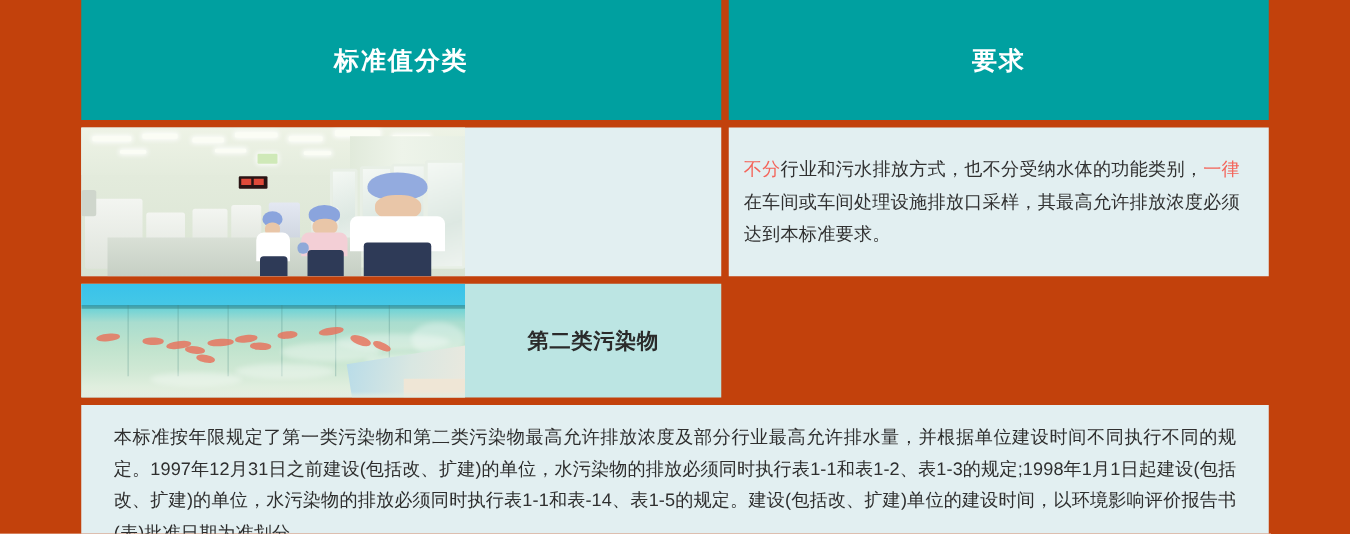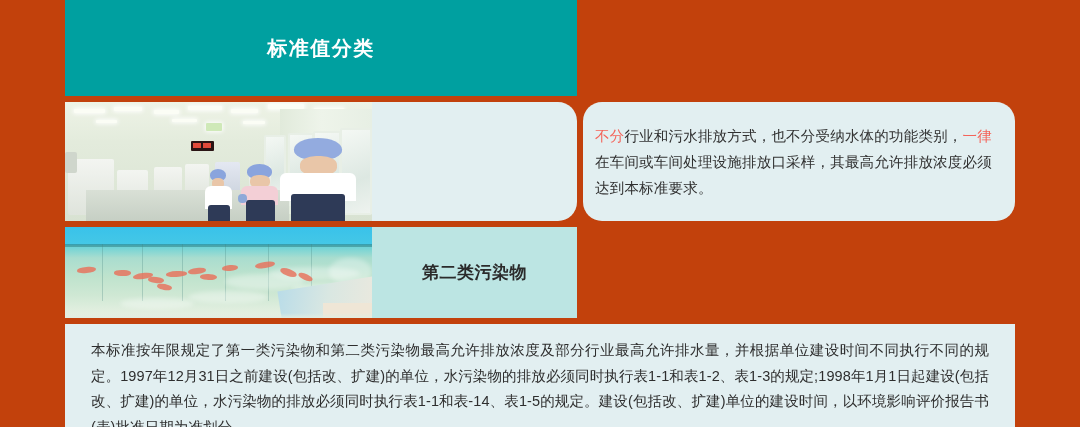--- a/index.html
+++ b/index.html
@@ -45,21 +45,21 @@
     justify-content: center;
   }
   .head-text {
     color: #ffffff;
     font-size: 20px;
     font-weight: bold;
     letter-spacing: 1.5px;
   }
 
   
-  .row1 .cell { background: #e2eff1; border-radius: 19px; }
+  .row1 .cell { background: #e2eff1; }
   .row2 .cell { background: #bce5e3; }
 
   .cell { box-sizing: border-box; }
 
   .left-cell {
     display: flex;
     align-items: stretch;
     height: 100%;
   }
   .thumb {
@@ -227,20 +227,23 @@
 </head>
 <body>
 
 <div class="page">
 
   <div class="table">
 
     <div class="trow">
       <div class="col-left head-cell">
         <span class="head-text">标准值分类</span>
+      </div>
+      <div class="col-right head-cell">
+        <span class="head-text">要求</span>
       </div>
     </div>
 
     <div class="trow row1">
 
       <div class="col-left cell">
         <div class="left-cell">
           <div class="thumb">
             <div class="photo-clean">
               <div class="pc-ceiling"></div>

